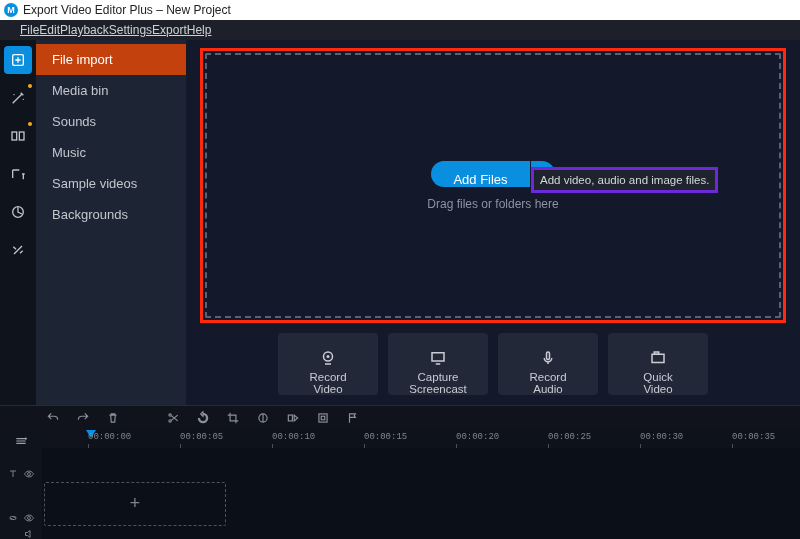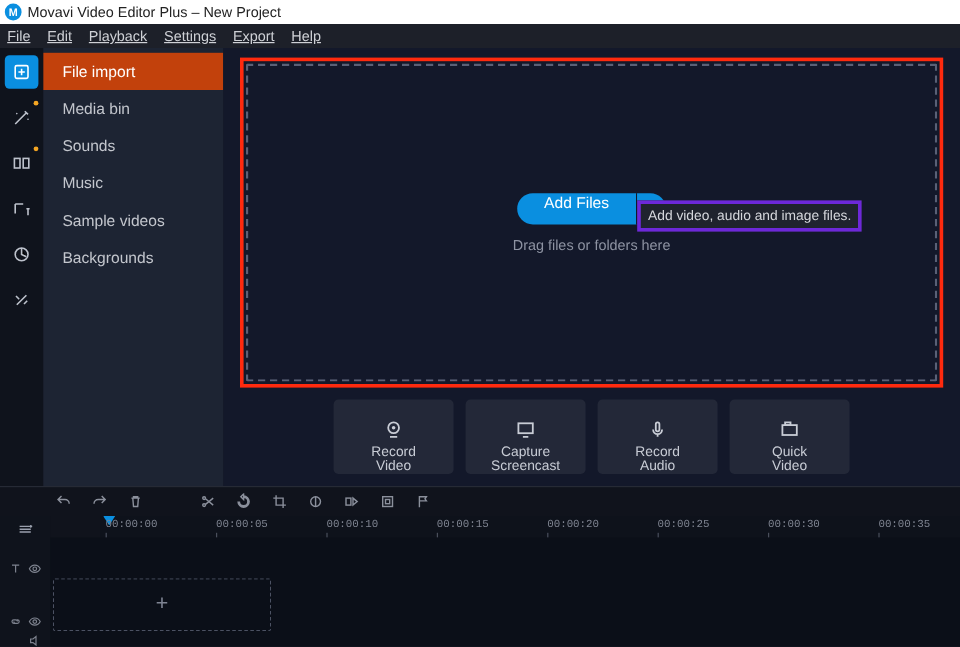--- a/index.html
+++ b/index.html
@@ -30,22 +30,22 @@
   color: #fff; font-size: 9px; font-weight: bold;
 }
 .app-shell {
   width: 800px;
   background: #1d2029;
   display: flex;
   flex-direction: column;
 }
 .menubar {
   display: flex;
-  gap: 14px;
-  padding: 3px 6px;
+  gap: 0;
+  padding: 3px 20px;
   font-size: 12px;
   color: #cfd1d6;
 }
 .menubar span { text-decoration: underline dotted transparent; cursor: default; }
 .menubar .und { text-decoration: underline; text-decoration-color: #cfd1d6; }
 .main-area {
   display: flex;
   height: 365px;
 }
 .left-rail {
@@ -121,21 +121,21 @@
 .add-files {
   display: flex;
   align-items: stretch;
   height: 26px;
 }
 .add-files-btn {
   background: #0a8fe0;
   color: #fff;
   border-radius: 13px 0 0 13px;
   padding: 0 22px;
-  display: flex; align-items: flex-start;
+  display: flex; align-items: flex-end;
   font-size: 13px;
 }
 .add-files-drop {
   background: #0a8fe0;
   border-left: 1px solid #13182a;
   border-radius: 0 13px 13px 0;
   width: 24px;
   display: flex; align-items: center; justify-content: center;
   color: #fff;
 }
@@ -239,21 +239,21 @@
   clip-path: polygon(0 0, 100% 0, 50% 100%);
 }
 .icon-btn { display:inline-flex; }
 .tl-left-row { display:flex; gap:4px; align-items:center; color:#7d828e;}
 </style>
 </head>
 <body>
 
 <div class="window-titlebar">
   <span class="app-logo">M</span>
-  <span>Movavi Video Editor Plus – New Project</span>
+  <span>Export Video Editor Plus – New Project</span>
 </div>
 
 <div class="app-shell">
 
   <div class="menubar">
     <span><span class="und">File</span></span>
     <span><span class="und">Edit</span></span>
     <span><span class="und">Playback</span></span>
     <span><span class="und">Settings</span></span>
     <span><span class="und">Export</span></span>

